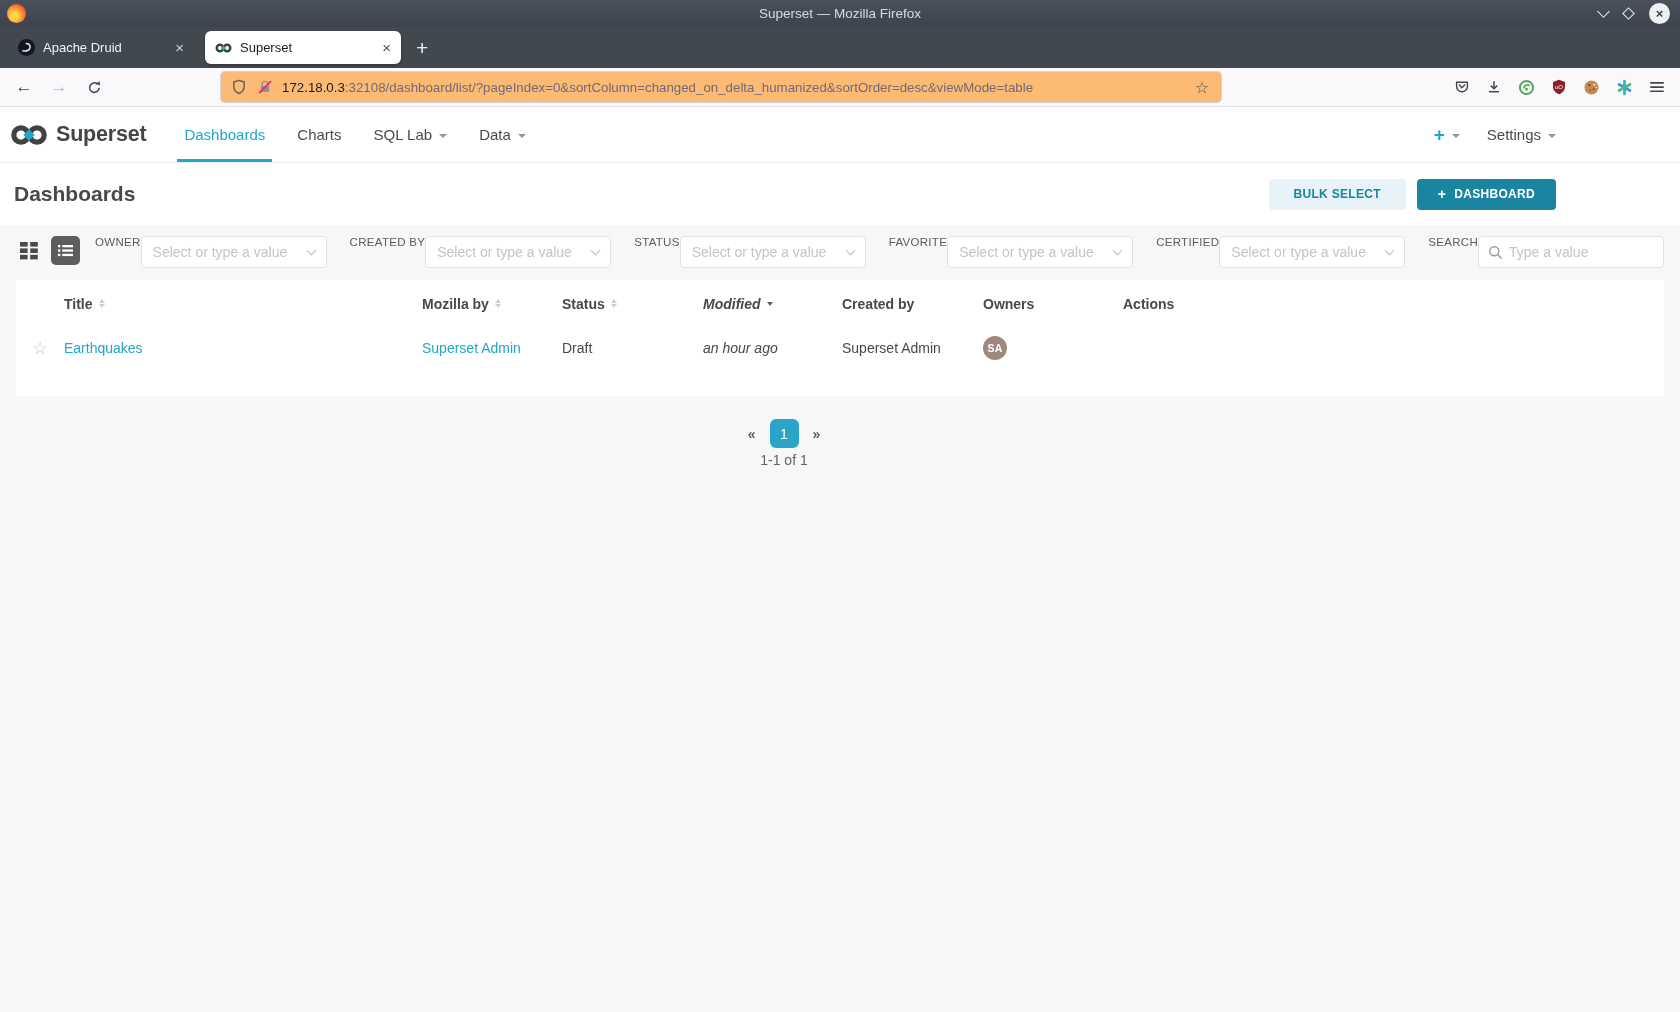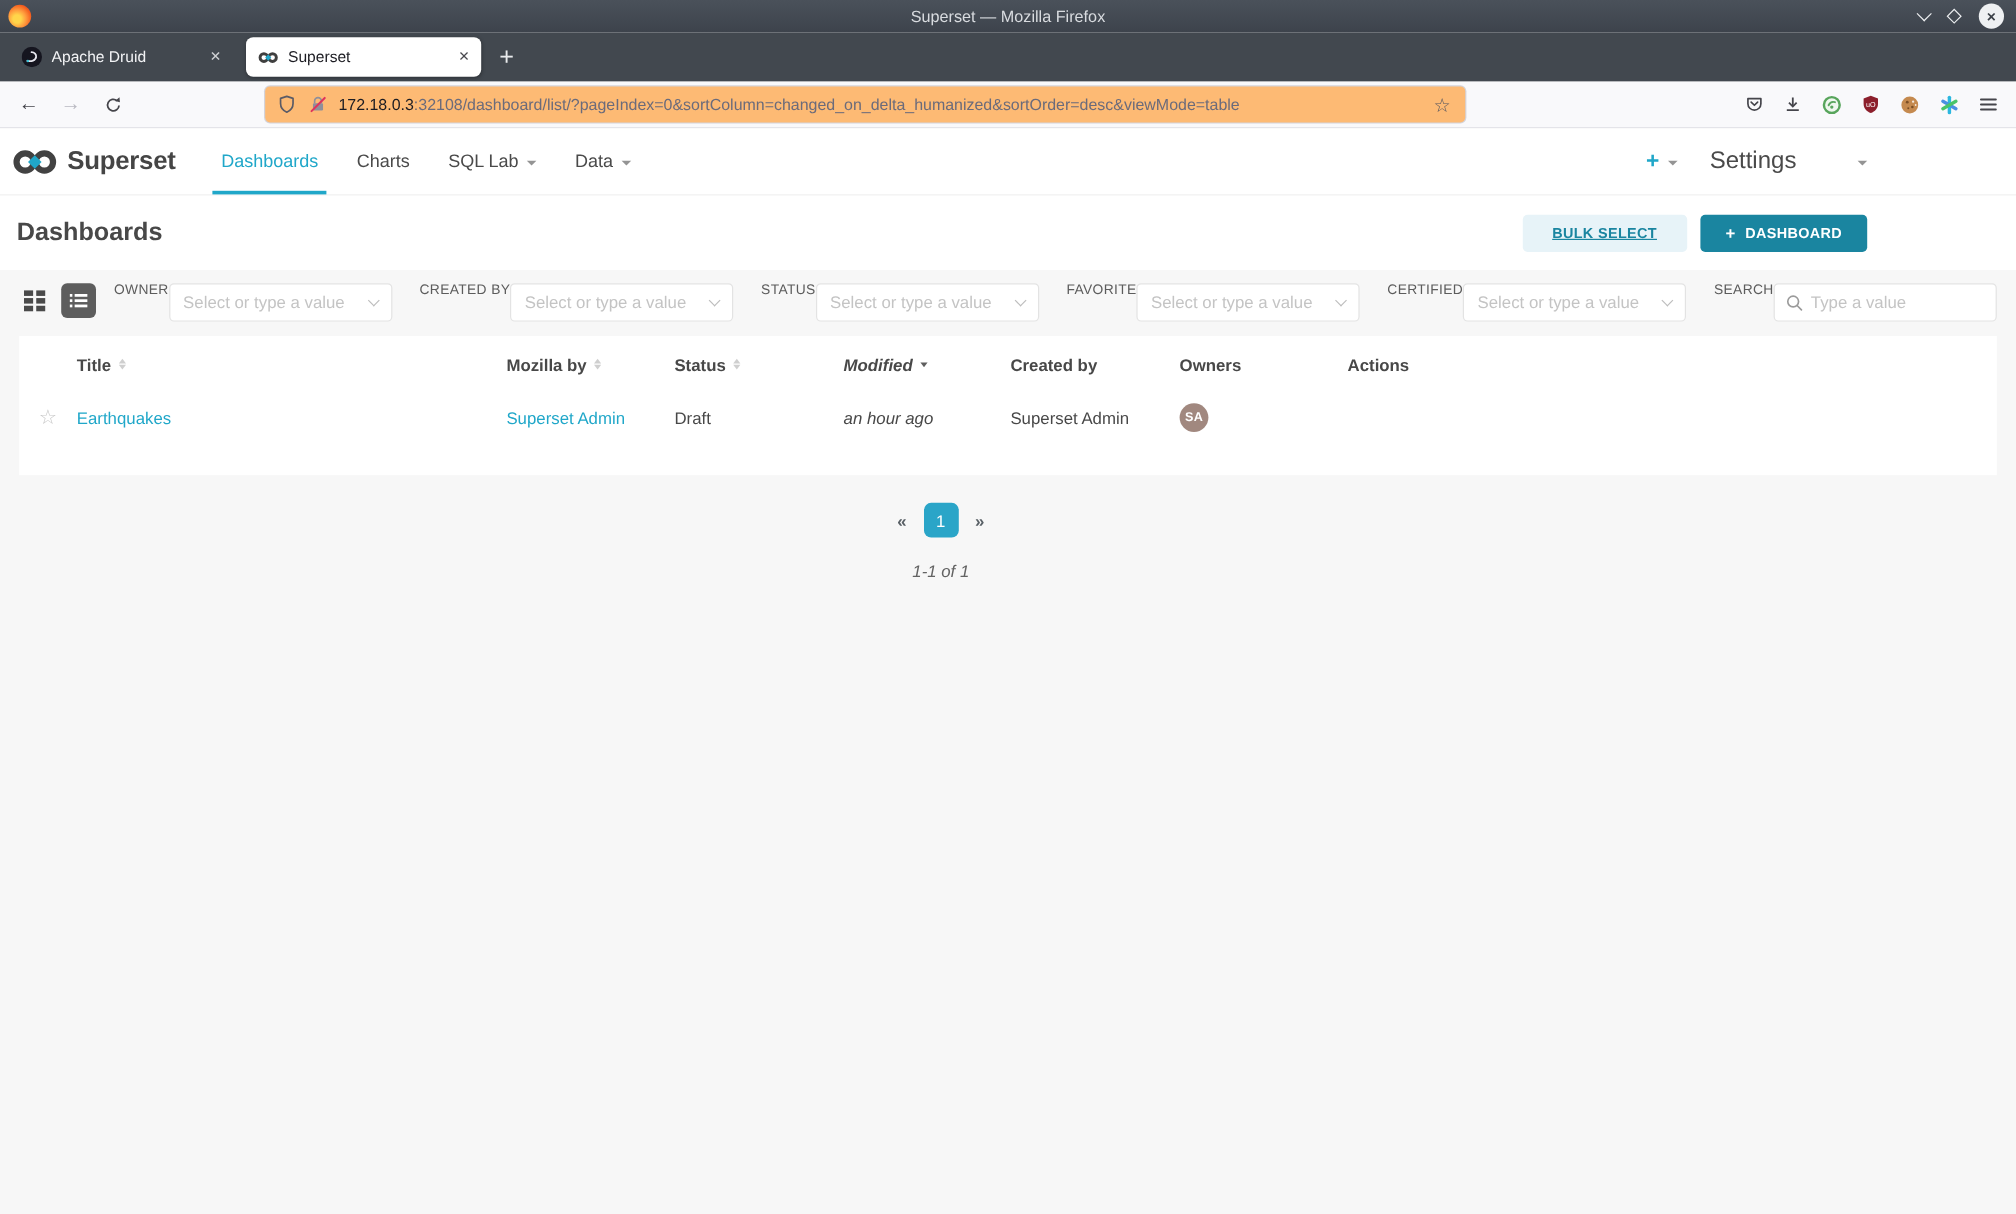--- a/index.html
+++ b/index.html
@@ -47,28 +47,28 @@
   .ss-navbar { flex:0 0 56px; background:#fff; border-bottom:1px solid #ededed; display:flex; align-items:stretch; }
   .brand-wrap { display:flex; align-items:center; margin-left:10px; }
   .brand-text { font-size:21.5px; font-weight:700; color:#454545; margin-left:8px; letter-spacing:-.2px; }
   .nav-items { display:flex; margin-left:22px; }
   .nav-item { display:flex; align-items:center; padding:0 16px; font-size:15px; color:#4a4a4a; position:relative; cursor:pointer; }
   .nav-item.active { color:#20A7C9; }
   .nav-item.active::after { content:""; position:absolute; left:9px; right:9px; bottom:0; height:3px; background:#20A7C9; }
   .caret { width:0; height:0; border-left:4px solid transparent; border-right:4px solid transparent; border-top:4.5px solid #949494; margin-left:7px; margin-top:2px; }
   .nav-right { margin-left:auto; display:flex; align-items:center; padding-right:124px; }
   .plus-link { color:#20A7C9; font-size:19px; font-weight:700; display:flex; align-items:center; }
-  .settings-link { font-size:20px; color:#4a4a4a; margin-left:27px; display:flex; align-items:center;gap:44px; }
+  .settings-link { font-size:15px; color:#4a4a4a; margin-left:27px; display:flex; align-items:center; }
 
   
   .page-header { flex:0 0 62px; background:#fff; display:flex; align-items:center; }
   .page-title { font-size:21px; font-weight:700; color:#484848; margin-left:14px; }
   .header-btns { margin-left:auto; display:flex; gap:11px; padding-right:124px; }
   .btn { height:31px; border-radius:4px; border:none; font-family:inherit; font-size:12px; font-weight:700; letter-spacing:.3px; display:flex; align-items:center; justify-content:center; cursor:pointer; }
-  .btn-secondary { background:#E7F3F8; color:#1A85A0; padding:0 25px;text-decoration:underline; }
+  .btn-secondary { background:#E7F3F8; color:#1A85A0; padding:0 25px; }
   .btn-primary { background:#1A85A0; color:#fff; padding:0 21px; gap:8px; }
   .btn-primary .btn-plus { font-size:14px; font-weight:700; }
 
   
   .content { flex:1; background:#F7F7F7; overflow:hidden; }
   .controls { display:flex; align-items:flex-end; padding:11px 0 0 18px; }
   .view-toggles { display:flex; align-items:center; gap:11px; margin-bottom:3px; }
   .card-toggle { display:flex; padding:2px; }
   .list-toggle { width:29px; height:29px; background:#5d5d5d; border-radius:5px; display:flex; align-items:center; justify-content:center; }
   .filter { display:flex; margin-left:23px; }
@@ -102,21 +102,21 @@
   .car-active { border-top-color:#5f5f5f; }
   .row-star { font-family:"DejaVu Sans", sans-serif; color:#c7c7c7; font-size:17px; cursor:pointer; }
   .link { color:#20A7C9; cursor:pointer; }
   .avatar { width:24px; height:24px; border-radius:50%; background:#A1887F; color:#fff; font-size:10.5px; font-weight:700; letter-spacing:.3px; display:flex; align-items:center; justify-content:center; }
 
   
   .pager-wrap { width:1536px; margin-left:16px; display:flex; flex-direction:column; align-items:center; }
   .pager { display:flex; align-items:center; gap:14px; margin-top:23px; }
   .pg-arrow { color:#596066; font-size:14px; font-weight:700; cursor:pointer; }
   .pg-current { width:29px; height:29px; background:#2AA5C8; color:#fff; border-radius:6px; display:flex; align-items:center; justify-content:center; font-size:14px; cursor:pointer; }
-  .pager-summary { margin-top:20px; font-size:14px; color:#636363;font-style:italic; }
+  .pager-summary { margin-top:4px; font-size:14px; color:#636363; }
 </style>
 </head>
 <body>
 
 <div class="titlebar">
   <div class="ff-logo"></div>
   <div class="win-title">Superset — Mozilla Firefox</div>
   <div class="win-controls">
     <span class="wc-min"></span>
     <span class="wc-max"></span>

